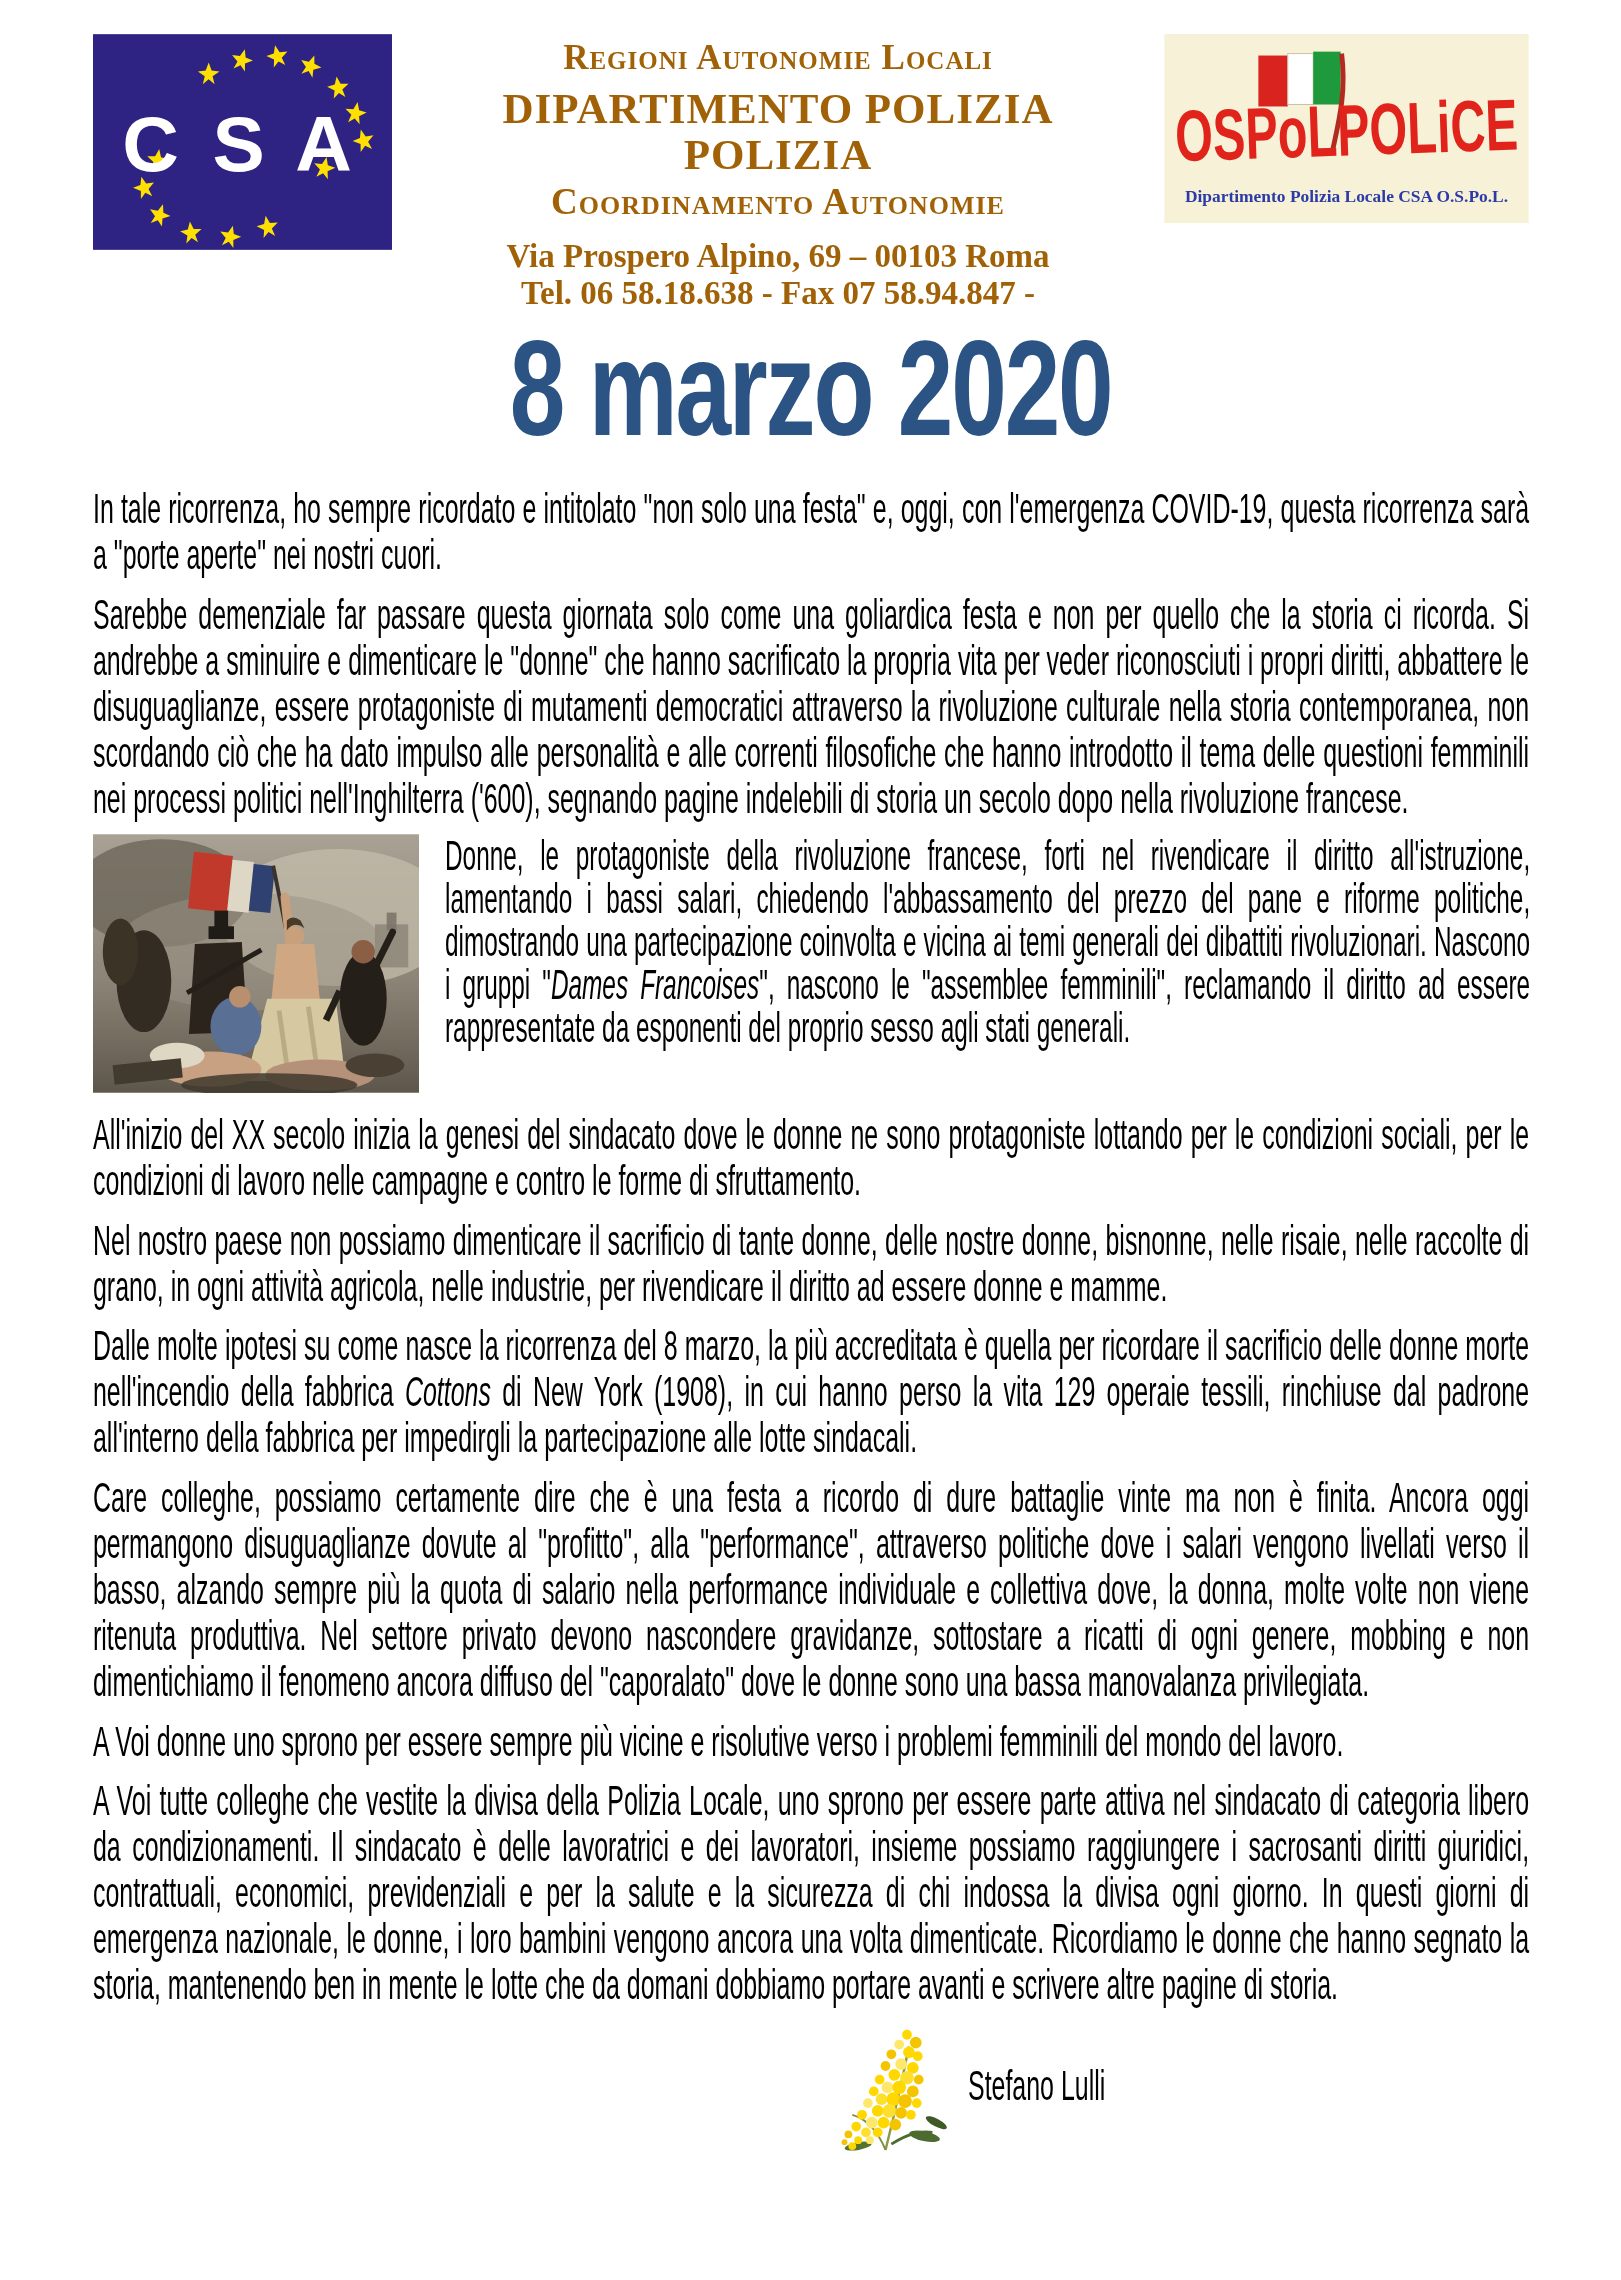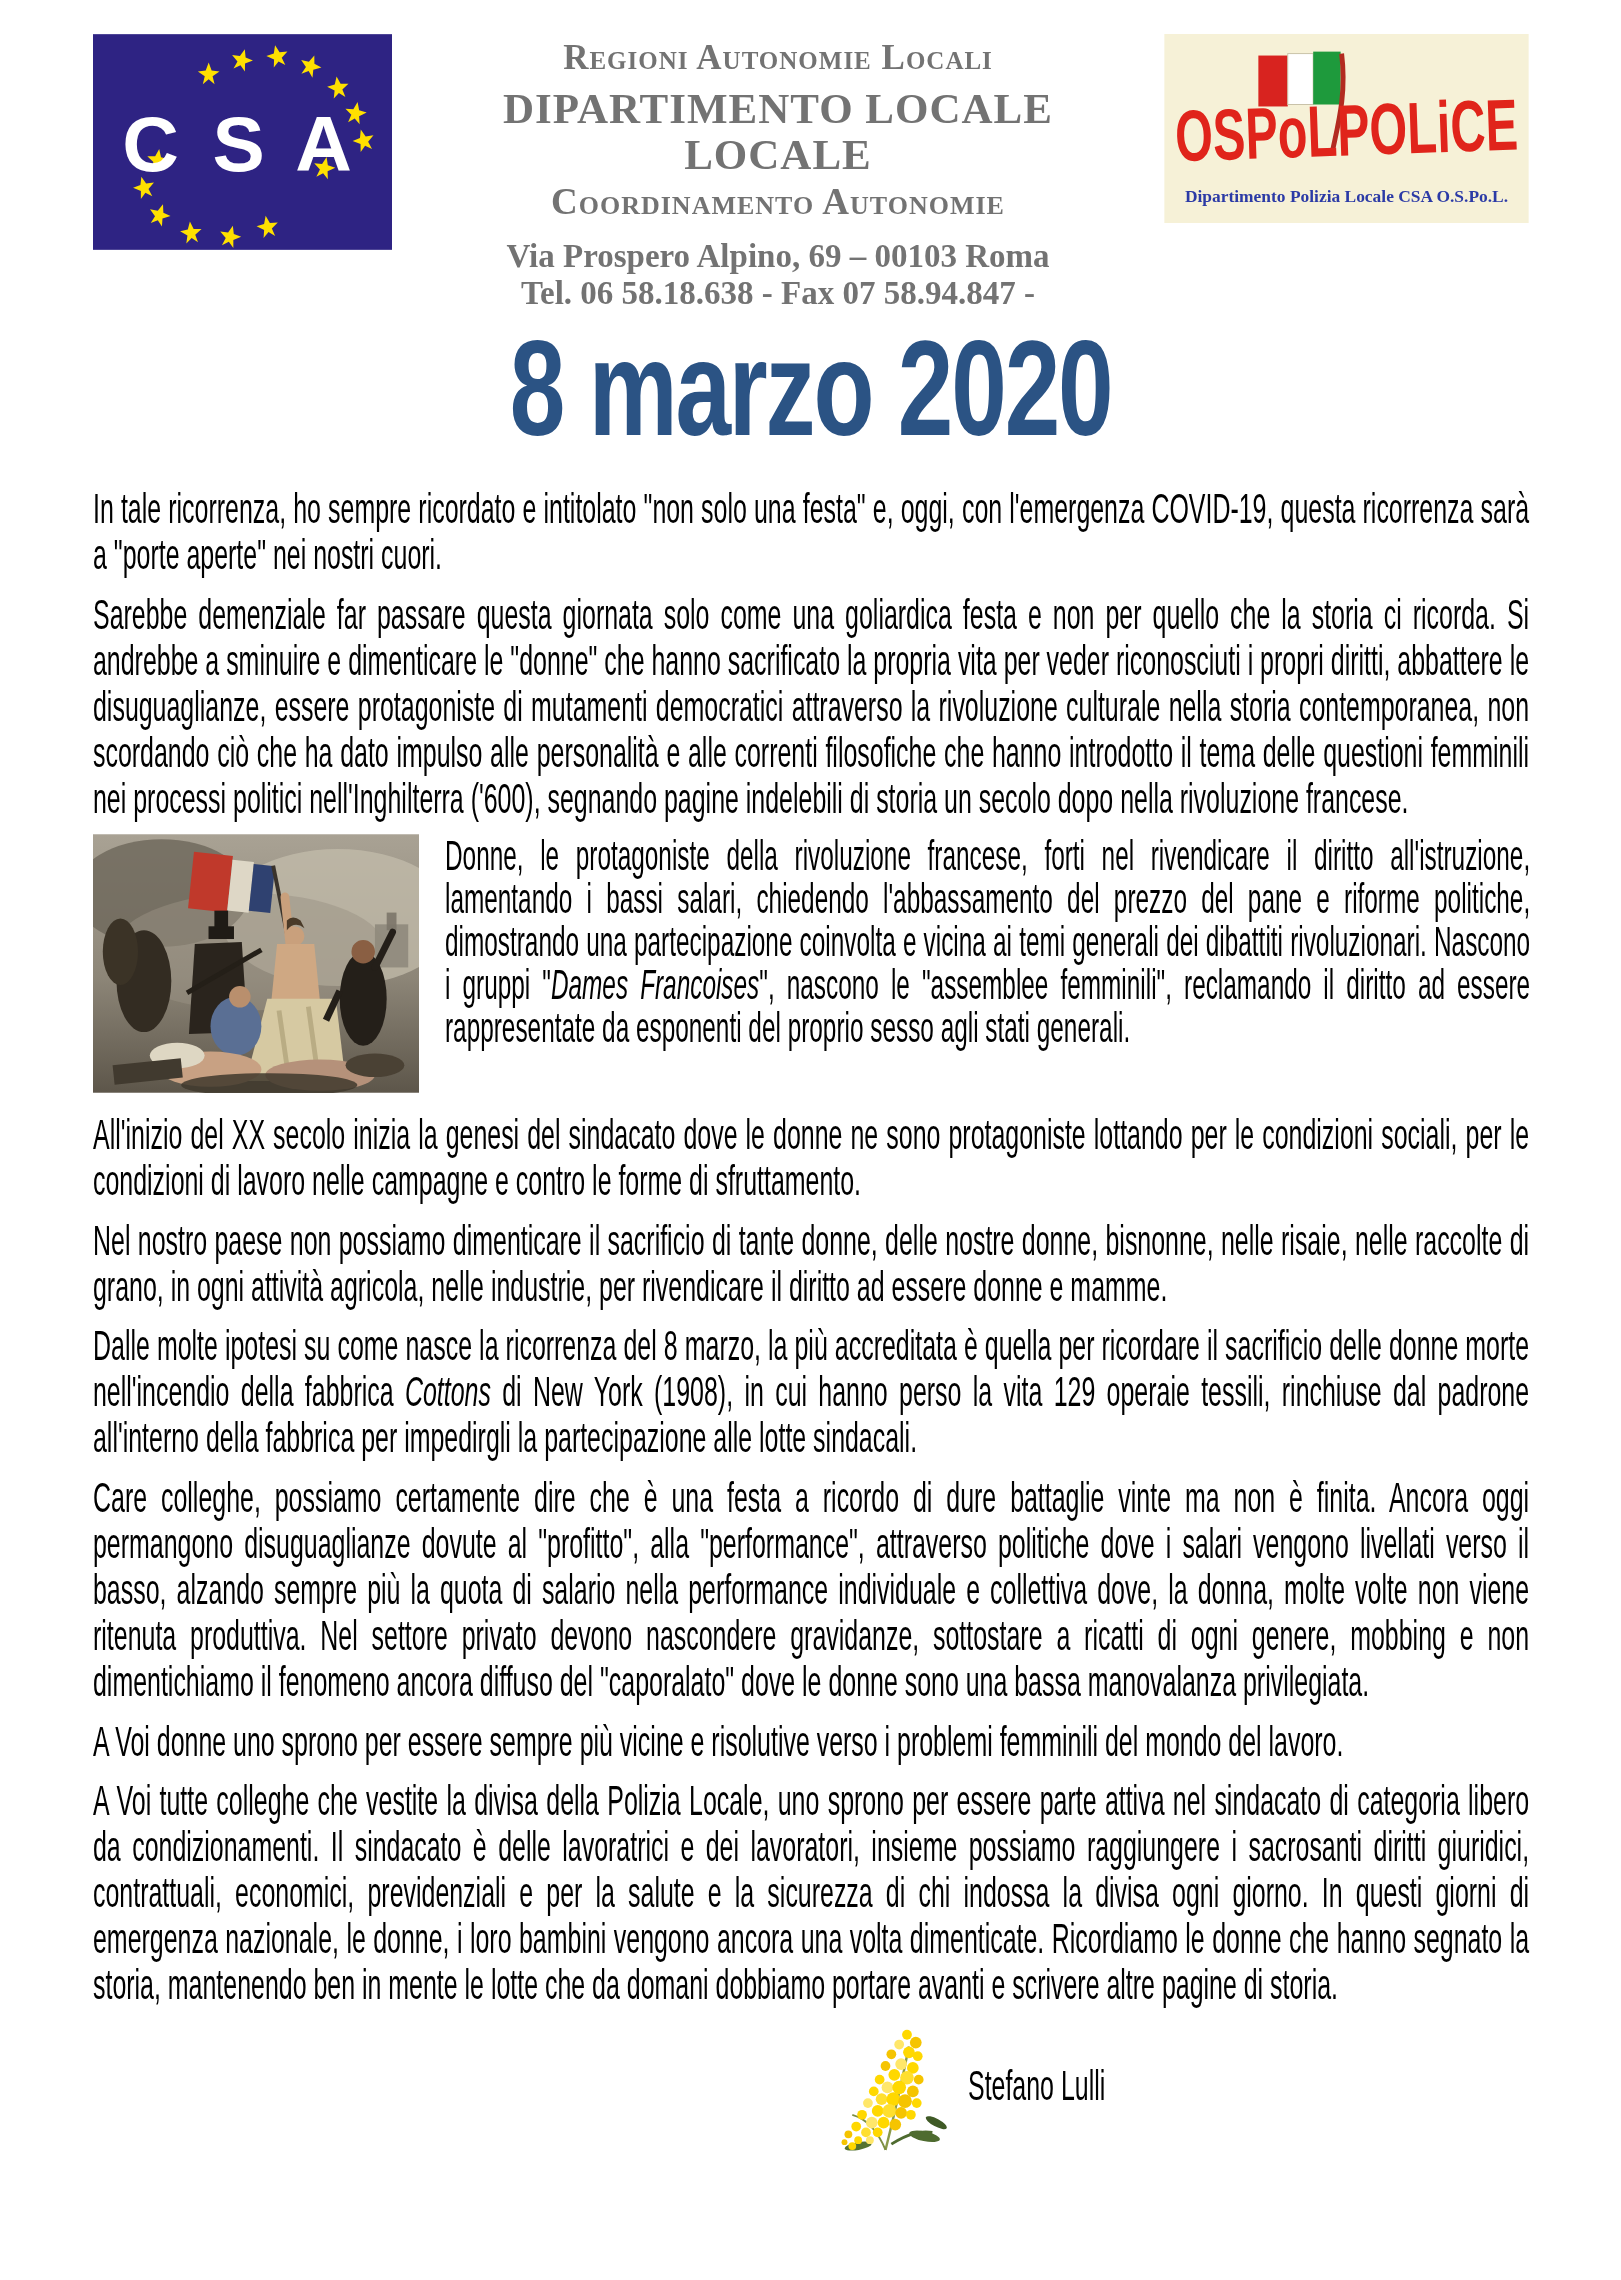--- a/index.html
+++ b/index.html
@@ -15,21 +15,21 @@
     box-sizing: border-box;
     overflow: hidden;
   }
 
   
   .header { display: flex; align-items: flex-start; }
   .logo-csa { flex: 0 0 auto; }
   .logo-ospol { flex: 0 0 auto; }
   .head-center {
     flex: 1 1 auto; text-align: center;
-    color: #737373;
+    color: #a16207;
     font-family: "Liberation Serif", serif;
     font-weight: bold;
     padding: 0 13.7px;
   }
   .head-line1 { font-size: 35px; line-height: 1.05; margin-top: 5.9px;  font-variant: small-caps; letter-spacing: 1px; }
   .head-line2 { font-size: 43px; line-height: 1.05; margin-top: 9.8px; letter-spacing: 1px; }
   .head-line3 { font-size: 37px; line-height: 1.05; margin-top: 5.9px;  font-variant: small-caps; letter-spacing: 1px; }
   .head-addr  { font-size: 33px; line-height: 1.05; margin-top: 17.6px; }
   .head-phone { font-size: 33px; line-height: 1.05; margin-top: 2px; }
 
@@ -112,21 +112,21 @@
             <path transform="translate(140,206) rotate(14)" d="M0,-11 L3,-3 11,-2 4,3 6,11 0,6 -6,11 -4,3 -11,-2 -3,-3 Z"></path>
             <path transform="translate(178,196) rotate(-10)" d="M0,-11 L3,-3 11,-2 4,3 6,11 0,6 -6,11 -4,3 -11,-2 -3,-3 Z"></path>
           </g>
         </g>
         <text x="150" y="140" text-anchor="middle" font-family="Liberation Sans, sans-serif" font-weight="bold" font-size="80" letter-spacing="6" fill="#ffffff">C S A</text>
       </svg>
     </div>
 
     <div class="head-center">
       <div class="head-line1">Regioni Autonomie Locali</div>
-      <div class="head-line2">DIPARTIMENTO LOCALE LOCALE</div>
+      <div class="head-line2">DIPARTIMENTO POLIZIA POLIZIA</div>
       <div class="head-line3">Coordinamento Autonomie</div>
       <div class="head-addr">Via Prospero Alpino, 69 – 00103 Roma</div>
       <div class="head-phone">Tel. 06 58.18.638 - Fax 07 58.94.847 -</div>
     </div>
 
     <div class="logo-ospol">
       <svg width="365" height="189" viewBox="0 0 372 193">
         <rect x="0" y="0" width="372" height="193" fill="#f6f1d7"></rect>
 
         <g>

